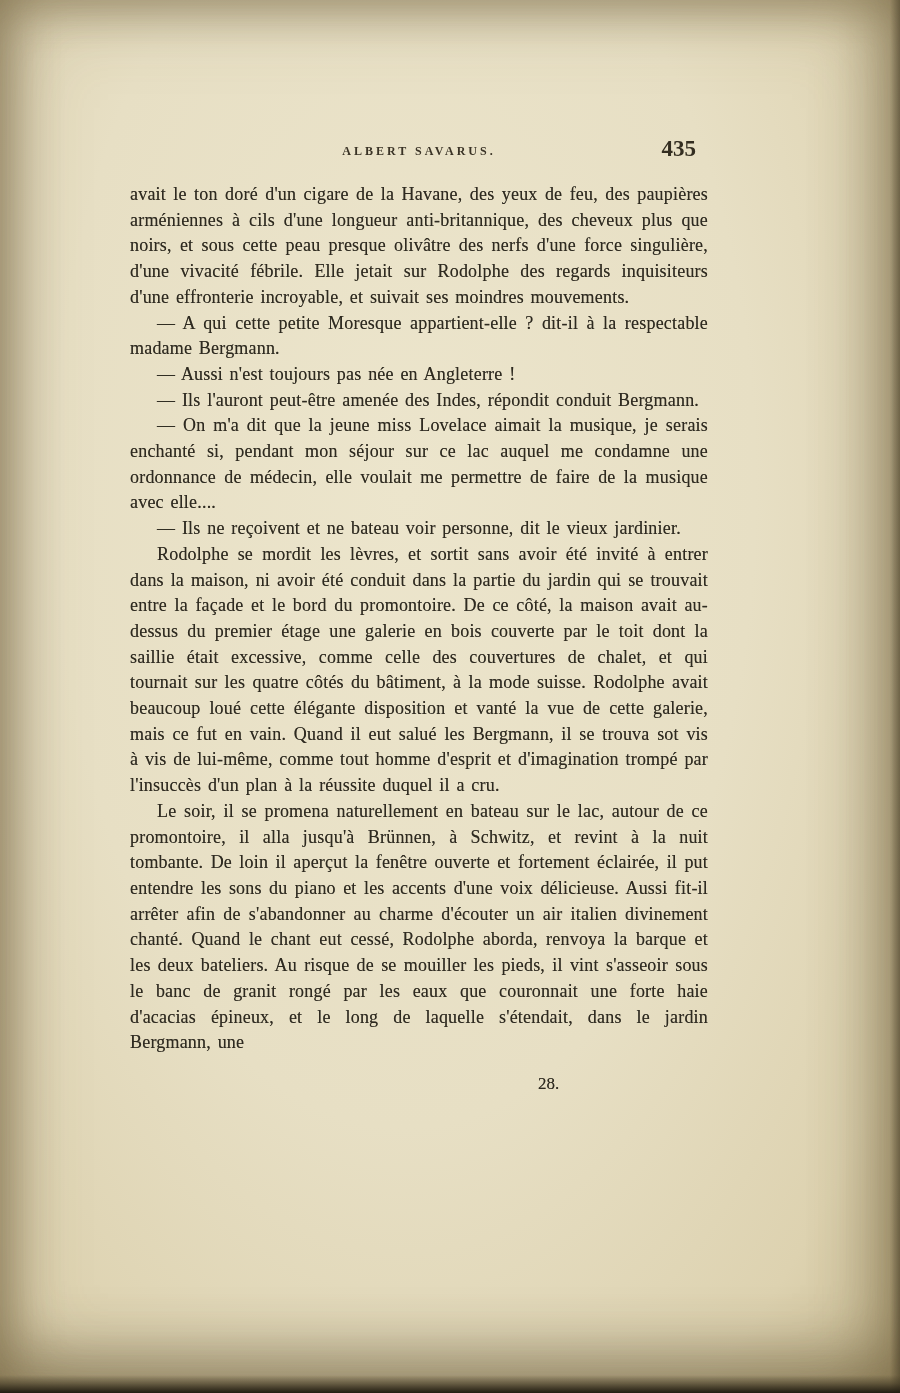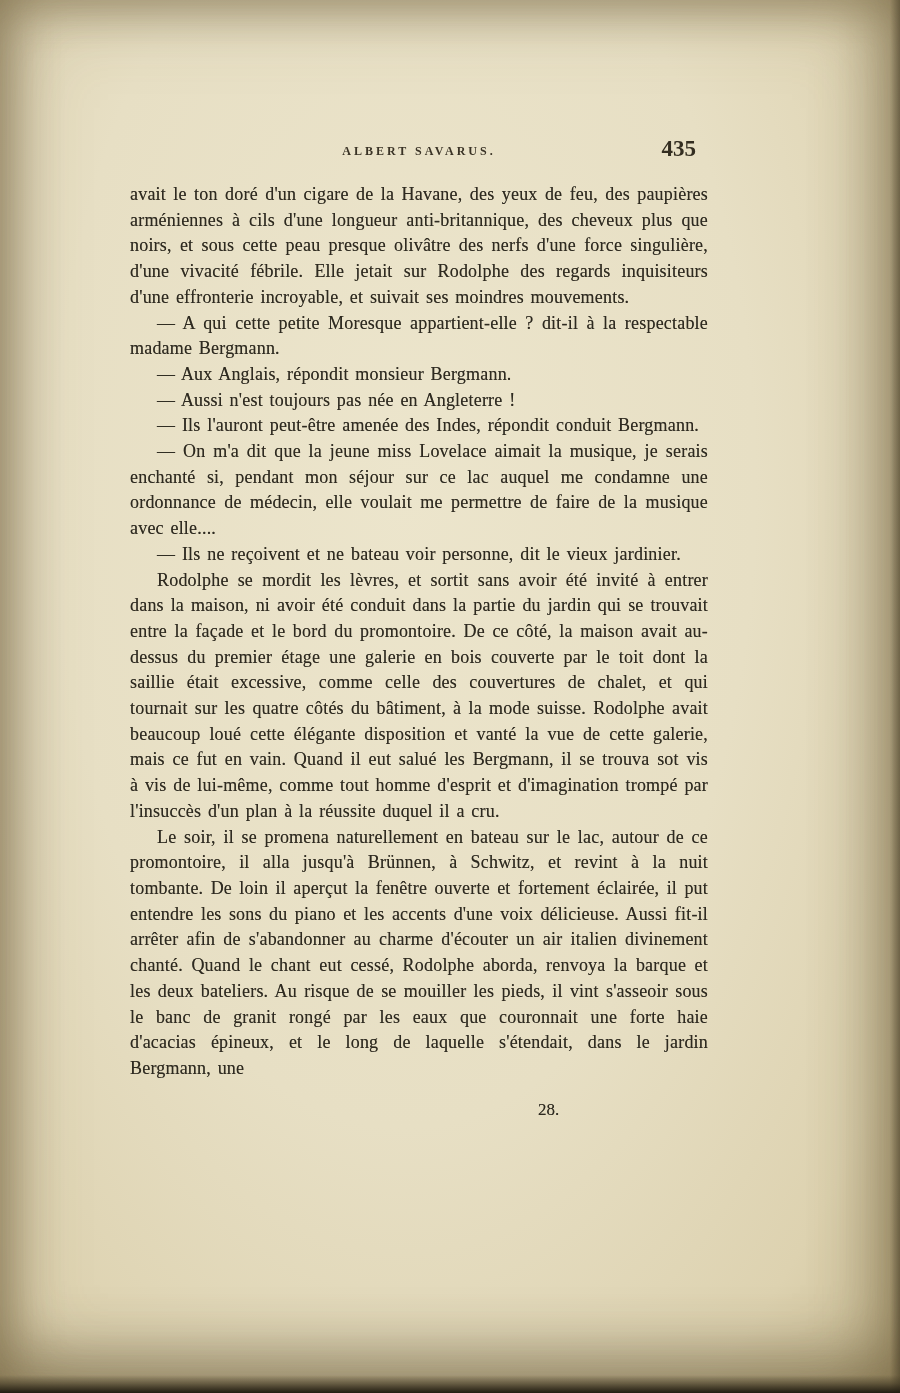--- a/index.html
+++ b/index.html
@@ -104,21 +104,20 @@
 
     <div class="page-header">
       <div class="running-title">ALBERT SAVARUS.</div>
       <div class="page-number">435</div>
     </div>
 
     <div class="text-block">
 
     <p class="para">avait le ton doré d'un cigare de la Havane, des yeux de feu, des paupières arméniennes à cils d'une longueur anti-britannique, des cheveux plus que noirs, et sous cette peau presque olivâtre des nerfs d'une force singulière, d'une vivacité fébrile. Elle jetait sur Rodolphe des regards inquisiteurs d'une effronterie incroyable, et suivait ses moindres mouvements.</p>
         <p class="para indent">— A qui cette petite Moresque appartient-elle ? dit-il à la respectable madame Bergmann.</p>
-        <p class="para indent">— Aux Anglais, répondit monsieur Bergmann.</p>
         <p class="para indent">— Aussi n'est toujours pas née en Angleterre !</p>
         <p class="para indent">— Ils l'auront peut-être amenée des Indes, répondit conduit Bergmann.</p>
         <p class="para indent">— On m'a dit que la jeune miss Lovelace aimait la musique, je serais enchanté si, pendant mon séjour sur ce lac auquel me condamne une ordonnance de médecin, elle voulait me permettre de faire de la musique avec elle....</p>
         <p class="para indent">— Ils ne reçoivent et ne bateau voir personne, dit le vieux jardinier.</p>
         <p class="para indent">Rodolphe se mordit les lèvres, et sortit sans avoir été invité à entrer dans la maison, ni avoir été conduit dans la partie du jardin qui se trouvait entre la façade et le bord du promontoire. De ce côté, la maison avait au-dessus du premier étage une galerie en bois couverte par le toit dont la saillie était excessive, comme celle des couvertures de chalet, et qui tournait sur les quatre côtés du bâtiment, à la mode suisse. Rodolphe avait beaucoup loué cette élégante disposition et vanté la vue de cette galerie, mais ce fut en vain. Quand il eut salué les Bergmann, il se trouva sot vis à vis de lui-même, comme tout homme d'esprit et d'imagination trompé par l'insuccès d'un plan à la réussite duquel il a cru.</p>
         <p class="para indent">Le soir, il se promena naturellement en bateau sur le lac, autour de ce promontoire, il alla jusqu'à Brünnen, à Schwitz, et revint à la nuit tombante. De loin il aperçut la fenêtre ouverte et fortement éclairée, il put entendre les sons du piano et les accents d'une voix délicieuse. Aussi fit-il arrêter afin de s'abandonner au charme d'écouter un air italien divinement chanté. Quand le chant eut cessé, Rodolphe aborda, renvoya la barque et les deux bateliers. Au risque de se mouiller les pieds, il vint s'asseoir sous le banc de granit rongé par les eaux que couronnait une forte haie d'acacias épineux, et le long de laquelle s'étendait, dans le jardin Bergmann, une</p>
       </div>
 
     <div class="signature">28.</div>
 

